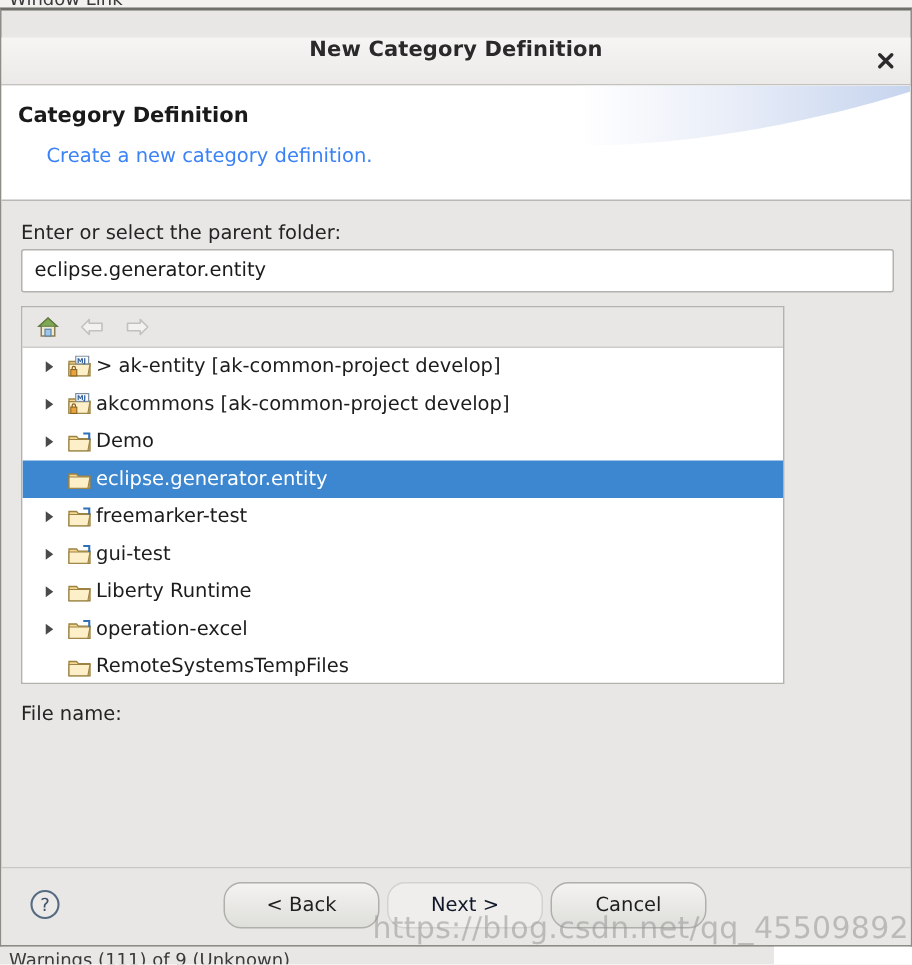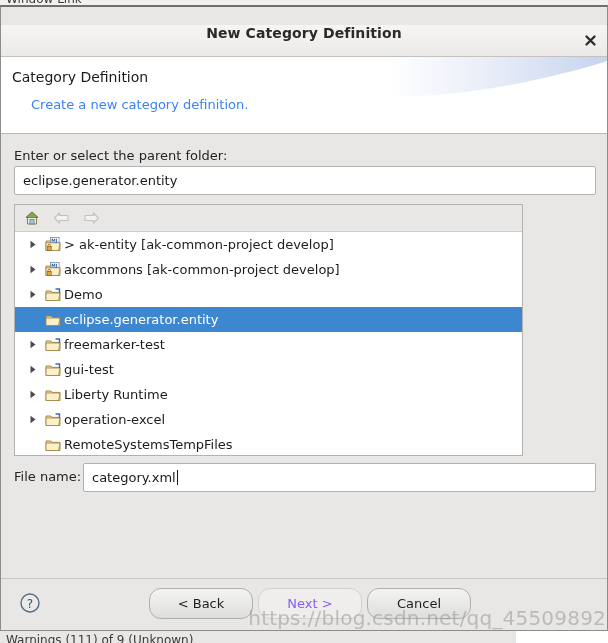--- a/index.html
+++ b/index.html
@@ -110,21 +110,21 @@
     width: 220px;
     height: 40px;
     overflow: hidden;
     pointer-events: none;
   }
   .banner-title {
     position: absolute;
     left: 11px;
     top: 12px;
     font-size: 14px;
-    font-weight: normal;
+    font-weight: bold;
     color: #1a1a1a;
   }
   .banner-desc {
     position: absolute;
     left: 30px;
     top: 40px;
     font-size: 13px;
     color: #3b82f6;
   }
 
@@ -283,21 +283,21 @@
     justify-content: center;
     font-size: 13px;
     cursor: pointer;
     background: linear-gradient(to bottom, #f4f3f2 0%, #dededa 100%);
     border: 1px solid #b0afac;
     color: #1f1f1f;
   }
   .btn.disabled {
     background: #efeeec;
     border: 1px solid #d3d2cf;
-    color: #8b5cf6;
+    color: #0f172a;
     cursor: default;
   }
   .btn.primary {
     background: linear-gradient(to bottom, #5098dd 0%, #2f78c6 100%);
     border: 1px solid #2a6aae;
     color: #ffffff;
   }
   .btn-back   { left: 148px; width: 104px; }
   .btn-next   { left: 257px; width: 104px; }
   .btn-cancel { left: 366px; width: 104px; }
@@ -521,24 +521,20 @@
               <path d="M1 5 L15 5 L13.6 12.5 L1 12.5 Z" fill="#fdf0c8" stroke="#9c8243" stroke-width="0.8"></path>
             </svg>
           </span>
           <span class="tree-label">RemoteSystemsTempFiles</span>
         </div>
 
       </div>
     </div>
 
     <div class="field-label label-filename">File name:</div>
-    <div class="text-input input-filename">
-      <span>category.xml</span>
-        <span class="caret"></span>
-    </div>
 
     <div class="sep"></div>
     <div class="buttonbar">
 
       <div class="help-icon">
         <svg width="22" height="22" viewBox="0 0 22 22">
           <circle cx="11" cy="11" r="9" fill="#eceae8" stroke="#566b82" stroke-width="1.4"></circle>
           <text x="11" y="15.5" text-anchor="middle" font-size="12" fill="#3d5266" font-family="'DejaVu Sans',sans-serif">?</text>
         </svg>
       </div>

